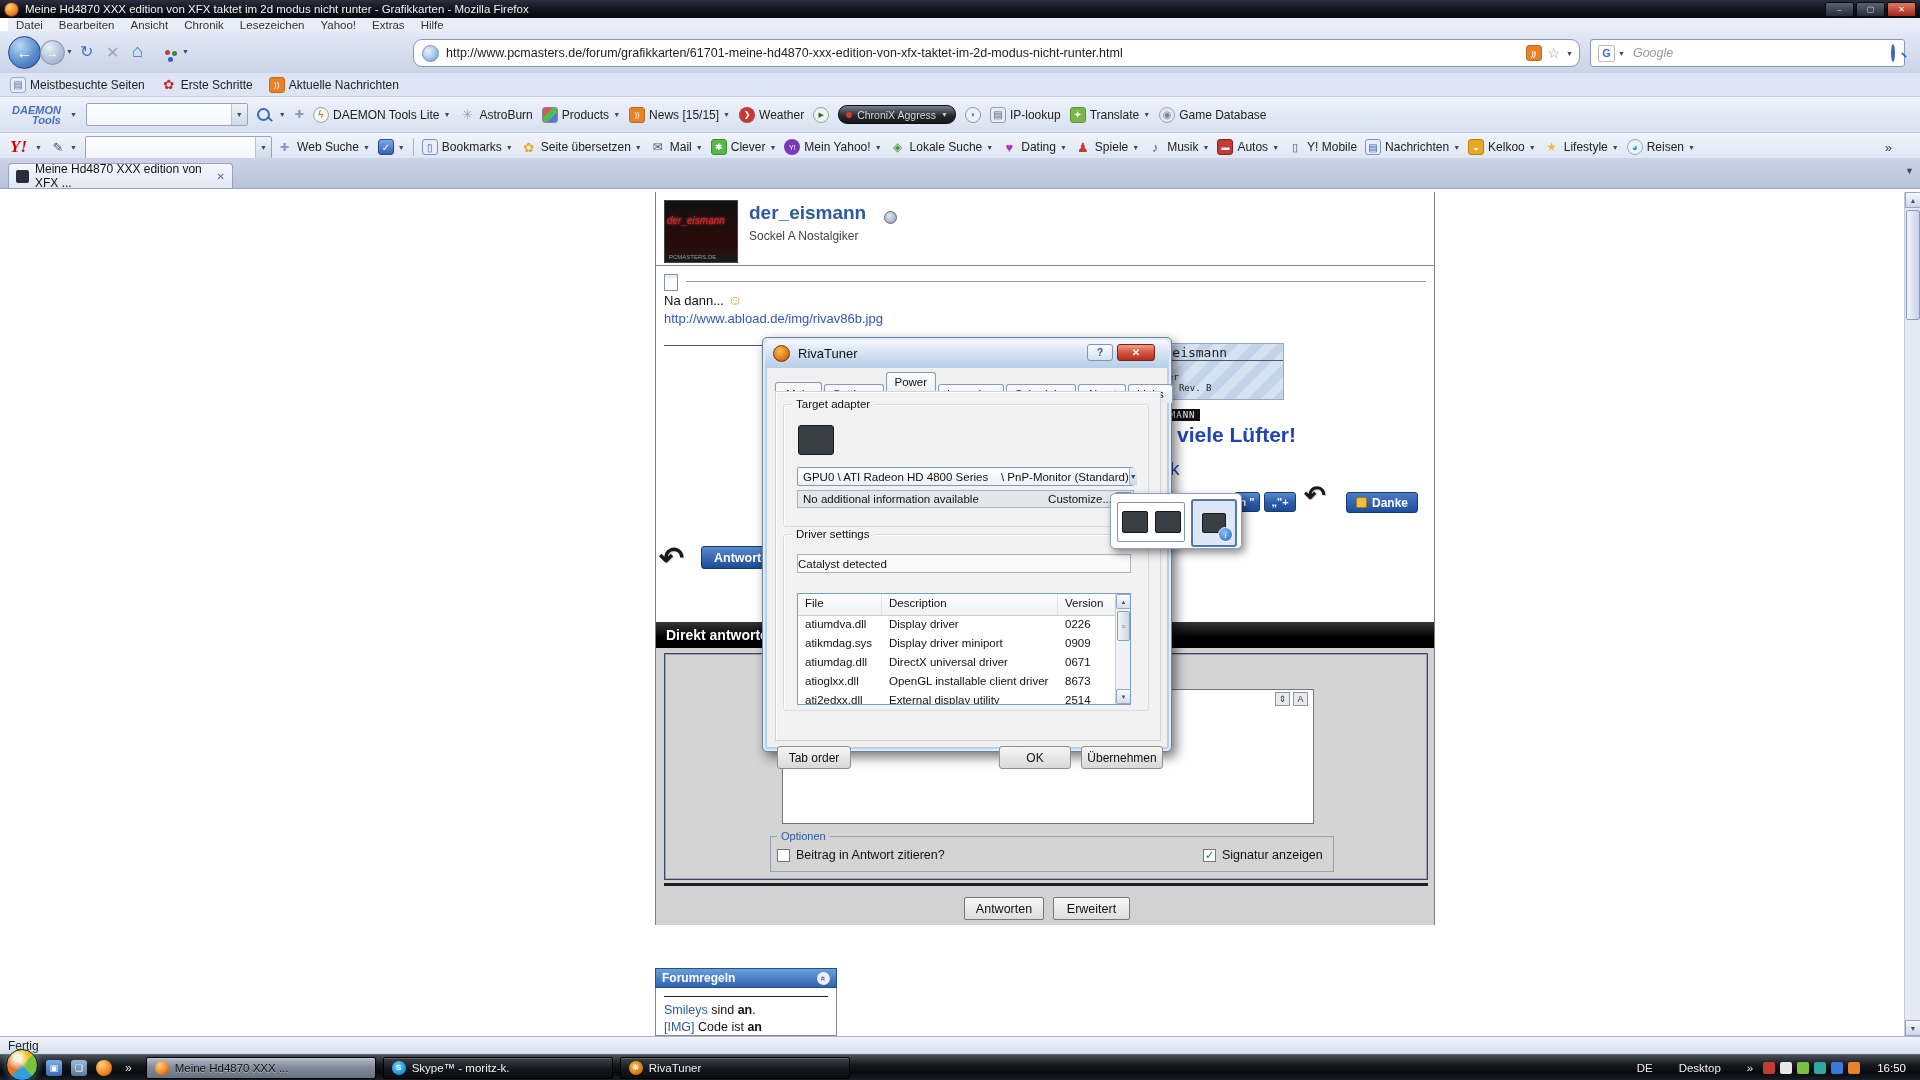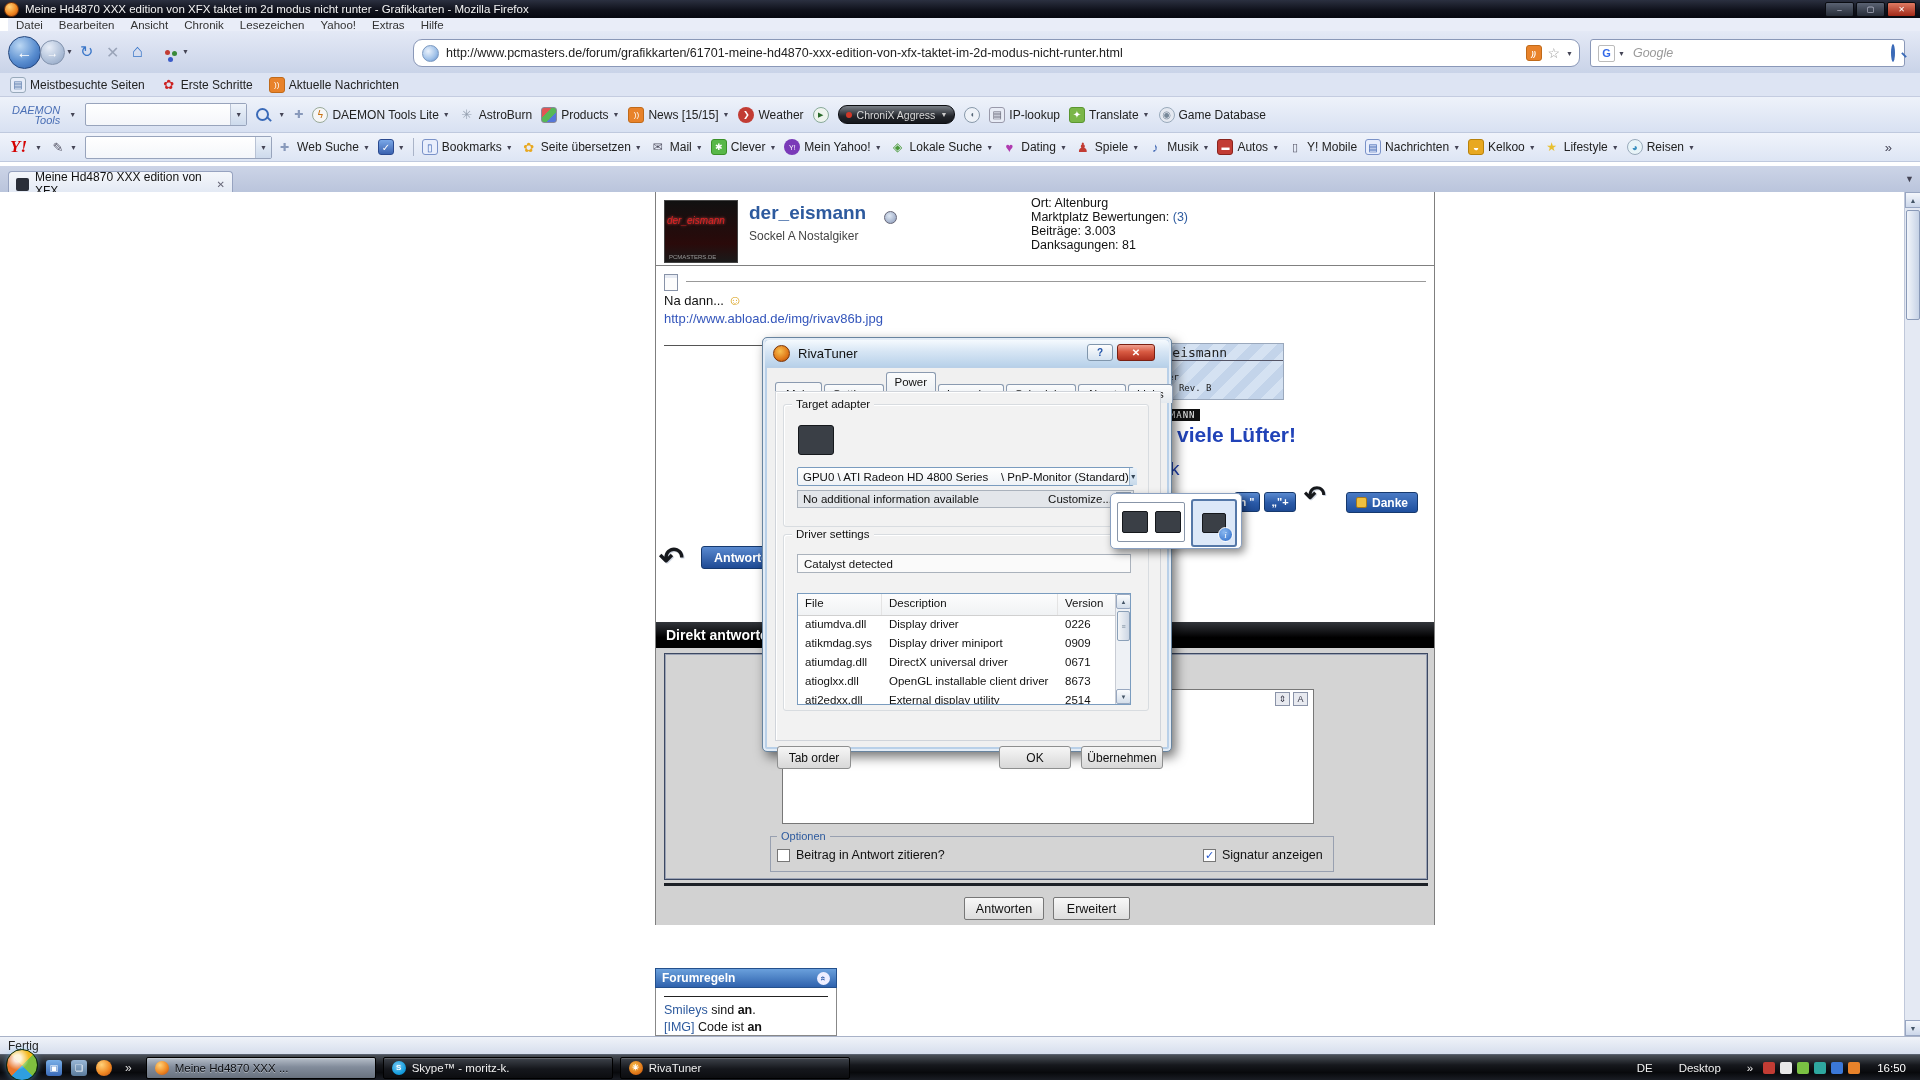--- a/index.html
+++ b/index.html
@@ -48,30 +48,30 @@
              border-bottom:1px solid #bfc9de;display:flex;align-items:center;gap:9px;padding-left:12px;font-size:12px;box-sizing:border-box;}
   .yahoobar{left:0;top:133px;width:1920px;height:29px;background:linear-gradient(#f0f3fb,#dde5f4);
             border-bottom:1px solid #bfc9de;display:flex;align-items:center;gap:8px;padding:0 28px 0 10px;font-size:12px;box-sizing:border-box;}
   .tbitem{display:inline-flex;align-items:center;gap:4px;color:#222;white-space:nowrap;}
   .tbicon{width:16px;height:16px;border-radius:3px;display:inline-flex;align-items:center;justify-content:center;
           font-size:10px;flex:none;box-sizing:border-box;}
   .tbcombo{height:21px;background:linear-gradient(#fff,#f4f6fa);border:1px solid #98a4bc;border-radius:2px;
            display:inline-flex;align-items:center;justify-content:flex-end;flex:none;}
   .tbcombo .cbtn{width:15px;height:100%;border-left:1px solid #b8c2d4;display:flex;align-items:center;justify-content:center;
            font-size:7px;color:#445;background:linear-gradient(#eef3fa,#cddaec);}
-  .dlogo{font-size:11px;font-weight:normal;font-style:italic;color:#4a6fb5;text-align:right;line-height:10px;}
+  .dlogo{font-size:11px;font-weight:bold;font-style:italic;color:#4a6fb5;text-align:right;line-height:10px;}
   .ylogo{font-family:"Liberation Serif",serif;font-weight:bold;font-style:italic;color:#d40000;font-size:17px;}
   .pill{height:17px;border-radius:9px;padding:0 7px;background:linear-gradient(#7a8088,#23262c 60%,#15171c);
         border:1px solid #0c0e12;color:#d8d8d8;font-size:10.5px;display:inline-flex;align-items:center;gap:5px;}
   .pill .dot{width:6px;height:6px;border-radius:50%;background:#d03828;}
   .tbsep{width:1px;height:18px;background:#aab4c8;}
   .plusg{color:#8899bb;font-size:11px;}
   .chev{margin-left:auto;color:#445;font-size:13px;}
   
-  .tabbar{left:0;top:166px;width:1920px;height:30px;background:linear-gradient(#ccd4e7,#b7c2da);border-bottom:1px solid #97a3c0;}
+  .tabbar{left:0;top:158px;width:1920px;height:30px;background:linear-gradient(#ccd4e7,#b7c2da);border-bottom:1px solid #97a3c0;}
   .tab{position:absolute;left:8px;top:5px;width:225px;height:25px;border:1px solid #97a3c0;border-bottom:none;
        border-radius:4px 4px 0 0;background:linear-gradient(#f5f7fb,#e0e7f3);display:flex;align-items:center;
        gap:6px;padding:0 7px;font-size:12px;box-sizing:border-box;}
   .tabfav{width:13px;height:13px;background:#2a2e38;border-radius:2px;flex:none;}
   .tclose{margin-left:auto;color:#667;font-size:10px;}
   .alltabs{position:absolute;right:6px;top:8px;font-size:9px;color:#445;}
   
   .content{left:0;top:192px;width:1920px;height:844px;background:#fff;}
   .pagecol{position:absolute;left:655px;top:0;width:780px;height:733px;background:#fff;
            border-left:1px solid #7f7f7f;border-right:1px solid #7f7f7f;border-bottom:1px solid #7f7f7f;box-sizing:border-box;}
@@ -169,21 +169,21 @@
   .crtbig .scr{width:100%;height:100%;background:radial-gradient(circle at 30% 30%,#2aa89a,#0a5a52);}
   .rt-combo{position:absolute;height:19px;background:linear-gradient(#fff,#eef2f6);border:1px solid #7a9cbf;border-radius:2px;
             display:flex;align-items:center;font-size:11.5px;white-space:pre;box-sizing:border-box;}
   .rt-combobtn{margin-left:auto;width:17px;height:100%;border-left:1px solid #9ab4cc;background:linear-gradient(#eaf2fa,#c6d9ea);
                display:flex;align-items:center;justify-content:center;font-size:7px;color:#345;}
   .rt-info{position:absolute;height:18px;background:#e3e6ea;border:1px solid #aab2bc;display:flex;align-items:center;
            font-size:11.5px;box-sizing:border-box;}
   .custbtn{width:15px;height:14px;border:1px solid #8898ac;background:#edf2f8;font-size:9px;color:#345;
            display:flex;align-items:center;justify-content:center;margin:0 2px 0 4px;box-sizing:border-box;}
   .cata{position:absolute;height:19px;background:#fafafa;border:1px solid #aab2bc;display:flex;align-items:center;
-        padding-left:6px;font-size:11.5px;box-sizing:border-box;}
+        font-size:11.5px;box-sizing:border-box;}
   .dlist{position:absolute;background:#fff;border:1px solid #7a9cbf;overflow:hidden;box-sizing:border-box;}
   .lhead{display:grid;grid-template-columns:84px 176px 1fr;border-bottom:1px solid #d0d0d0;
          background:linear-gradient(#fdfdfd,#f0f2f4);height:22px;box-sizing:border-box;}
   .lhead span{padding:3px 0 0 7px;font-size:11.5px;border-right:1px solid #e4e4e4;}
   .lrow{display:grid;grid-template-columns:84px 176px 1fr;height:19px;font-size:11.5px;}
   .lrow span{padding:2px 0 0 7px;white-space:nowrap;overflow:hidden;}
   .lscroll{position:absolute;right:0;top:0;width:15px;height:100%;background:#eef1f5;border-left:1px solid #c8ccd4;box-sizing:border-box;}
   .lsb{position:absolute;left:0;width:15px;height:15px;background:linear-gradient(#fbfcfd,#d4deea);border:1px solid #98a8c0;
        border-radius:2px;font-size:6px;color:#456;display:flex;align-items:center;justify-content:center;box-sizing:border-box;}
   .lsthumb{position:absolute;left:1px;top:17px;width:13px;height:30px;background:linear-gradient(90deg,#f4f6f8,#ccd6e4);
@@ -463,26 +463,20 @@
 
   <div class="abs content">
     <div class="pagecol">
       <div class="avatar">
         <div class="a1">der_eismann</div>
         <div class="a2">PCMASTERS.DE</div>
       </div>
       <span class="uname">der_eismann</span>
       <span class="ustatus"></span>
       <div class="utitle">Sockel A Nostalgiker</div>
-      <div class="uinfo" id="userinfo">
-          <div>Ort: Altenburg</div>
-          <div>Marktplatz Bewertungen: <span class="bluelink">(3)</span></div>
-          <div>Beiträge: 3.003</div>
-          <div>Danksagungen: 81</div>
-        </div>
       <div class="hdrline"></div>
       <span class="posticon"></span>
       <span class="postline"></span>
       <div class="ptext">
         <span>Na dann...</span>
         <span class="smiley">☺</span>
       </div>
       <div class="plink">http://www.abload.de/img/rivav86b.jpg</div>
       <span class="sigline"></span>
       <div class="sigbox">

